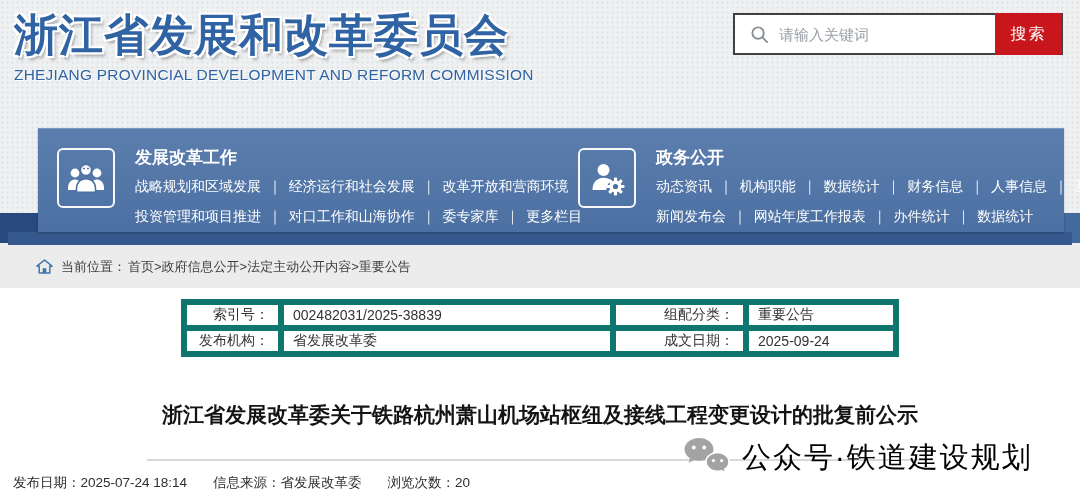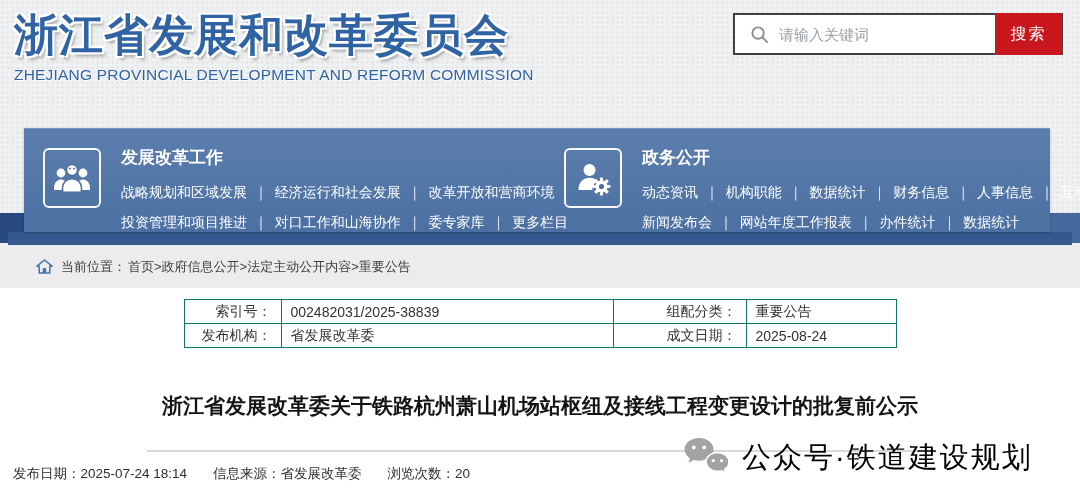--- a/index.html
+++ b/index.html
@@ -41,54 +41,54 @@
   .search-btn {
     width:67px; height:42px; margin:-1px -1px -1px 0; border:none; cursor:pointer;
     background:#c9161c; color:#fff; font-size:16px; font-family:inherit; letter-spacing:2px;
   }
 
   
   .fold-left  { position:absolute; left:0;     top:213px; width:40px; height:30px; background:#27497e; z-index:1; }
   .fold-right { position:absolute; left:1050px; top:213px; width:30px; height:30px; background:#44699c; z-index:1; }
   .strip      { position:absolute; left:8px;   top:232px; width:1064px; height:13px; background:#35598e; z-index:2; }
   .band {
-    position:absolute; left:24px; top:128px; width:1026px; height:104px; z-index:3;
+    position:absolute; left:38px; top:128px; width:1026px; height:104px; z-index:3;
     background:linear-gradient(180deg,#5b7eae 0%, #4c70a2 100%);
     box-shadow:inset 0 1px 0 rgba(255,255,255,.18), 0 1px 2px rgba(0,0,0,.25);
   }
   .nav-group { position:absolute; top:20px; display:flex; }
   .nav-group-0 { left:19px; }
   .nav-group-1 { left:540px; }
   .icon-box {
     width:58px; height:60px; border:2px solid rgba(255,255,255,.95); border-radius:6px;
     display:flex; align-items:center; justify-content:center; flex:none;
   }
   .nav-texts { margin-left:20px; }
   .nav-title { font-size:17px; font-weight:bold; color:#fff; line-height:20px; cursor:pointer; }
-  .nav-rows  { margin-top:9px; }
+  .nav-rows  { margin-top:3px; }
   .nav-row   { font-size:14px; color:#fff; line-height:30px; white-space:nowrap; }
   .nav-sep   { margin:0 7px; opacity:.95; }
   .nav-link  { cursor:pointer; }
 
   
   .breadcrumb-bar {
     height:43px; background:#ececed; display:flex; align-items:center;
     padding-left:36px; font-size:13px; color:#3f3f3f;
   }
   .bc-home { display:flex; align-items:center; margin-right:8px; }
   .bc-label { margin-right:2px; }
   .bc-item { cursor:pointer; }
 
   
   .content { position:relative; height:208px; background:#fff; }
   .meta-table {
     border-collapse:collapse; table-layout:fixed; width:712px; margin:11px auto 0;
     font-size:14px; color:#333;
   }
-  .meta-table td { border:1px solid #0f766e; height:24px; padding:1px 9px; background:#fff; }
+  .meta-table td { border:6px solid #0f766e; height:24px; padding:1px 9px; background:#fff; }
   td.meta-label { text-align:right; color:#333; }
   td.meta-value { text-align:left; color:#333; }
 
   .article-title {
     margin:44px 0 0; text-align:center; font-size:21px; line-height:28px;
     font-weight:bold; color:#141414;
   }
   .divider { width:786px; height:2px; background:#d9d9d9; margin:30px auto 0; }
   .pub-info { margin-top:13px; text-align:left; font-size:13.5px; color:#2e2e2e; }
   .info-pair { margin:0 13px; white-space:nowrap; }
@@ -213,21 +213,21 @@
           <tr>
             <td class="meta-label">索引号：</td>
             <td class="meta-value">002482031/2025-38839</td>
             <td class="meta-label">组配分类：</td>
             <td class="meta-value">重要公告</td>
           </tr>
           <tr>
             <td class="meta-label">发布机构：</td>
             <td class="meta-value">省发展改革委</td>
             <td class="meta-label">成文日期：</td>
-            <td class="meta-value">2025-08-24</td>
+            <td class="meta-value">2025-09-24</td>
           </tr>
         </tbody>
     </table>
 
     <h2 class="article-title">浙江省发展改革委关于铁路杭州萧山机场站枢纽及接线工程变更设计的批复前公示</h2>
 
     <div class="divider"></div>
 
     <div class="pub-info" id="pub-info"><span class="info-pair"><span class="info-label">发布日期：</span><span class="info-value">2025-07-24 18:14</span></span><span class="info-pair"><span class="info-label">信息来源：</span><span class="info-value">省发展改革委</span></span><span class="info-pair"><span class="info-label">浏览次数：</span><span class="info-value">20</span></span></div>
 

